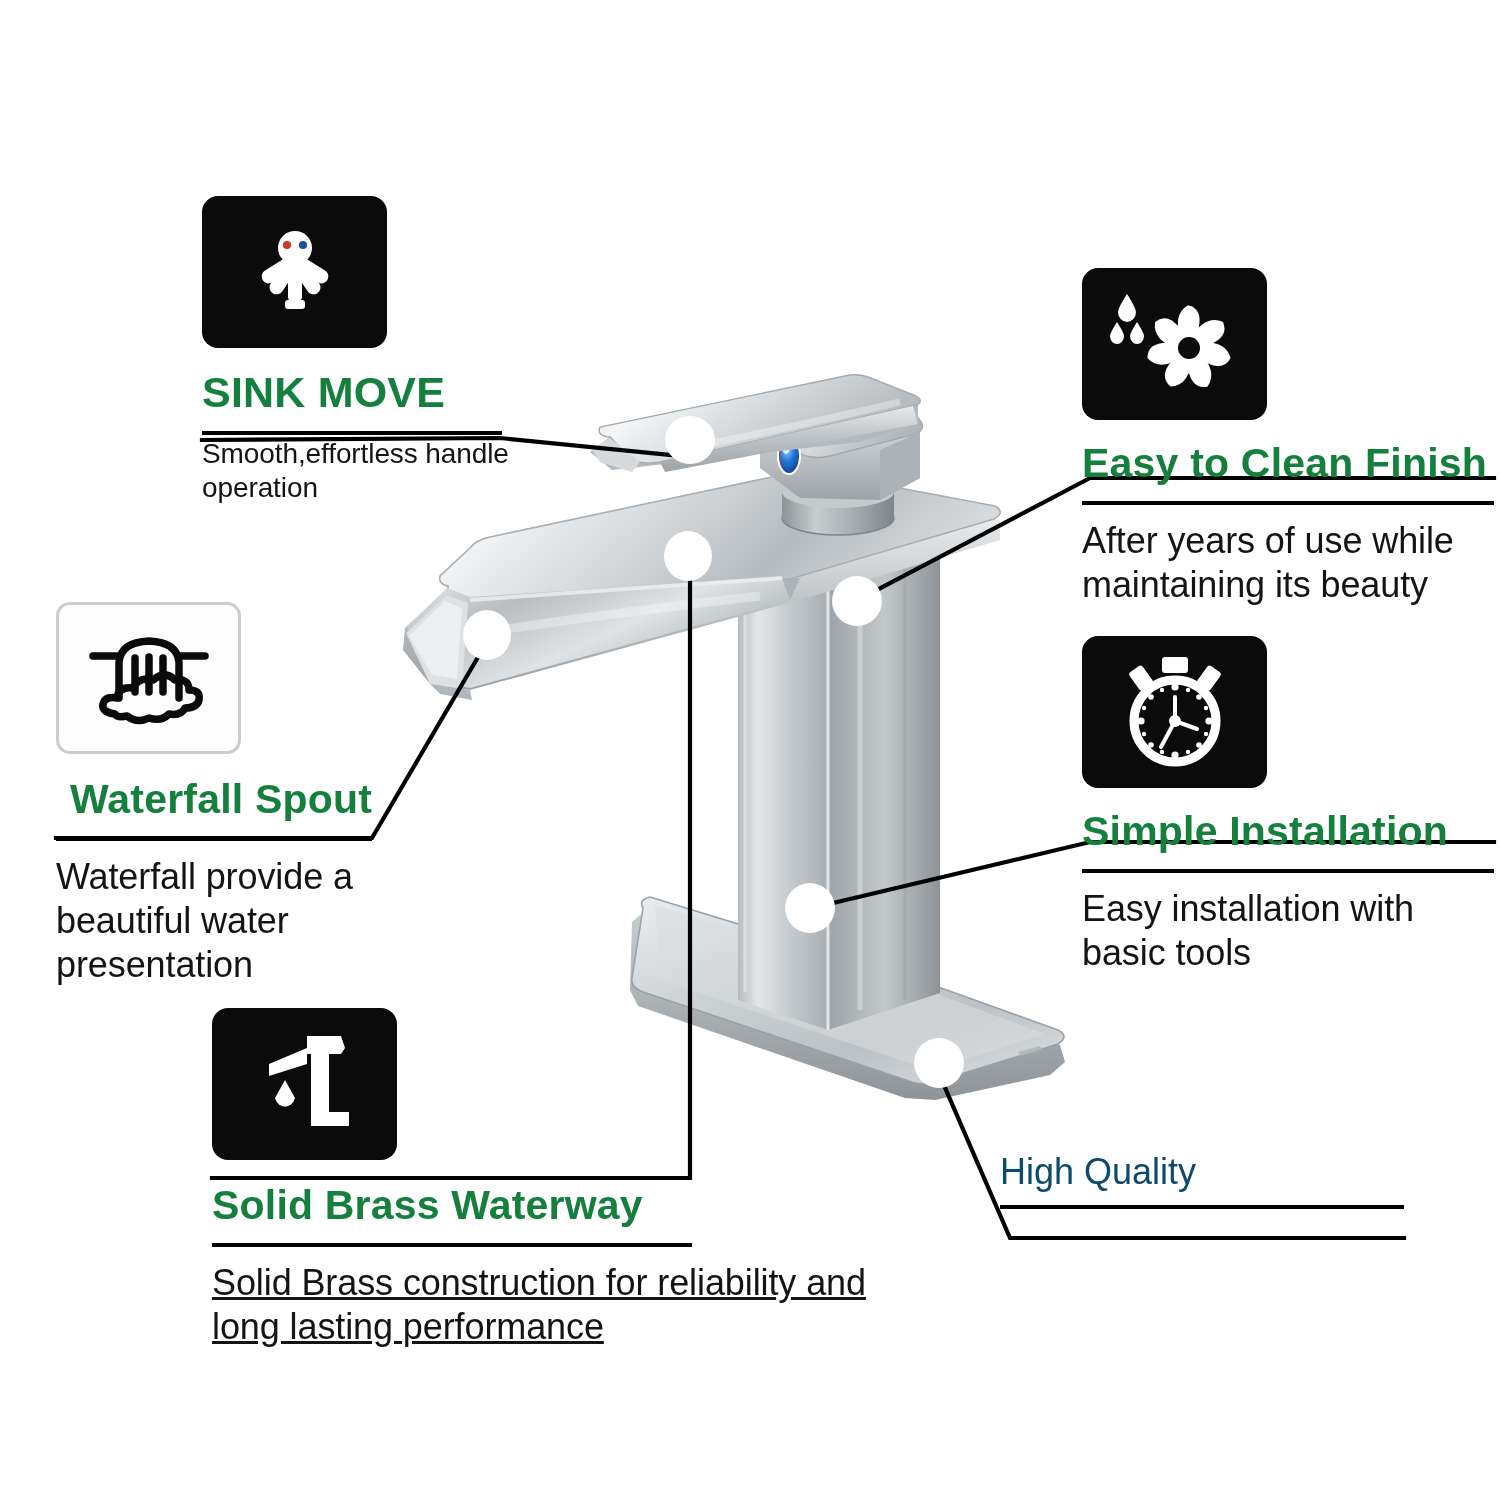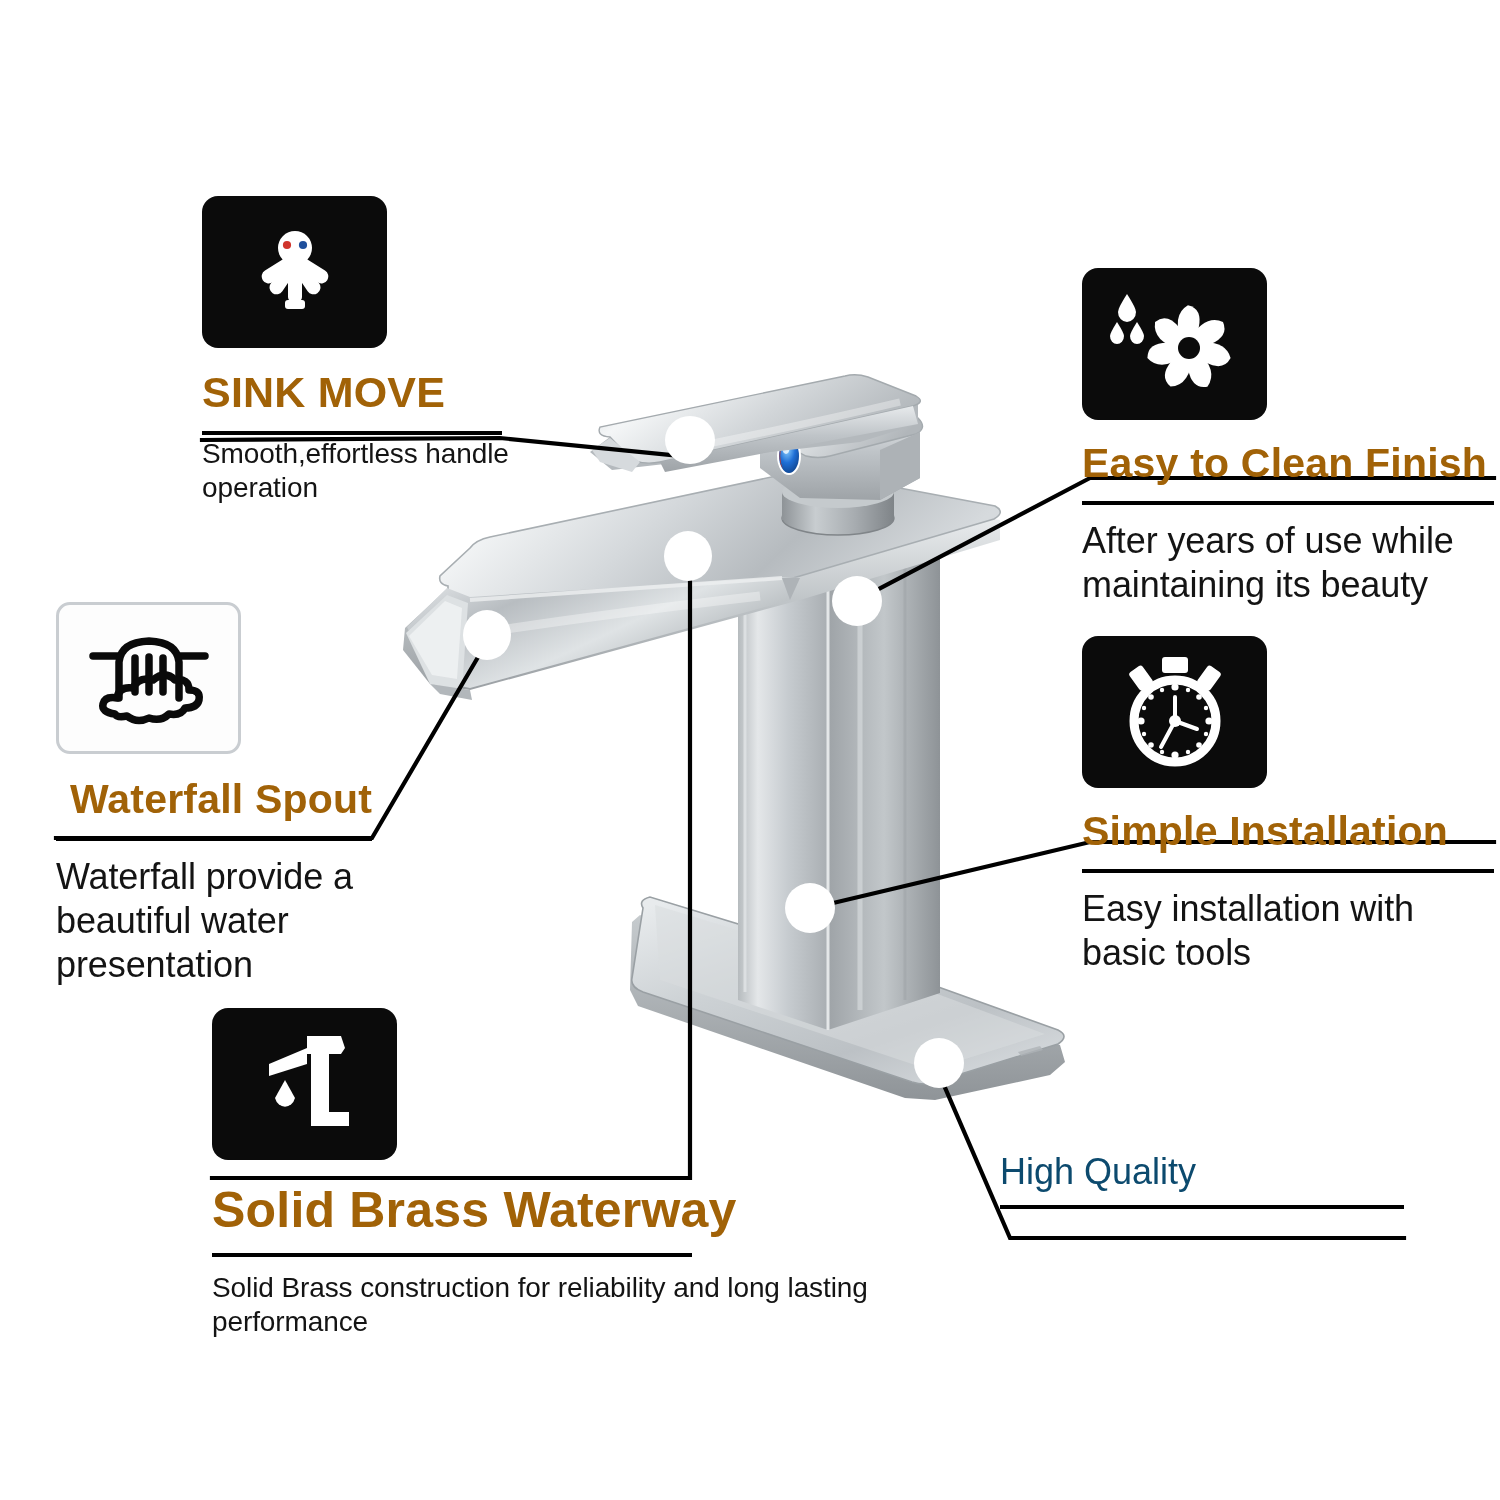--- a/index.html
+++ b/index.html
@@ -19,44 +19,44 @@
     width:185px;height:152px;border-radius:16px;
     background:#0b0b0b;
     display:flex;align-items:center;justify-content:center;
     overflow:hidden;
   }
   .icon-box.light{
     background:#fdfdfd;border:3px solid #c9cdd1;border-radius:14px;
     width:185px;height:152px;box-sizing:border-box;
   }
   .ftitle{
-    font-weight:bold;color:#a16207;letter-spacing:0.2px;
+    font-weight:bold;color:#15803d;letter-spacing:0.2px;
     white-space:nowrap;line-height:1.05;
   }
   .fdesc{
     color:#141414;font-weight:400;line-height:1.22;
     letter-spacing:-0.1px;
   }
   .rule{background:#000;height:4px;}
 
   
   #blk-sink{left:202px;top:196px;}
   #blk-sink .ftitle{font-size:43px;margin-top:22px;}
   #blk-sink .rule{width:300px;margin-top:16px;}
   #blk-sink .fdesc{font-size:28px;margin-top:2px;width:330px;}
 
   #blk-waterfall{left:56px;top:602px;}
   #blk-waterfall .ftitle{font-size:41px;margin-top:24px;text-align:center;}
   #blk-waterfall .rule{width:316px;margin-top:16px;}
   #blk-waterfall .fdesc{font-size:36px;margin-top:14px;width:330px;}
 
   #blk-brass{left:212px;top:1008px;}
-  #blk-brass .ftitle{font-size:50px;margin-top:24px;}
+  #blk-brass .ftitle{font-size:41px;margin-top:24px;}
   #blk-brass .rule{width:480px;margin-top:16px;}
-  #blk-brass .fdesc{font-size:28px;margin-top:14px;width:660px;}
+  #blk-brass .fdesc{font-size:36px;margin-top:14px;width:660px;text-decoration:underline;}
 
   
   #blk-clean{left:1082px;top:268px;}
   #blk-clean .ftitle{font-size:41px;margin-top:22px;}
   #blk-clean .rule{width:412px;margin-top:16px;}
   #blk-clean .fdesc{font-size:36px;margin-top:14px;width:420px;}
 
   #blk-install{left:1082px;top:636px;}
   #blk-install .ftitle{font-size:41px;margin-top:22px;}
   #blk-install .rule{width:412px;margin-top:16px;}

